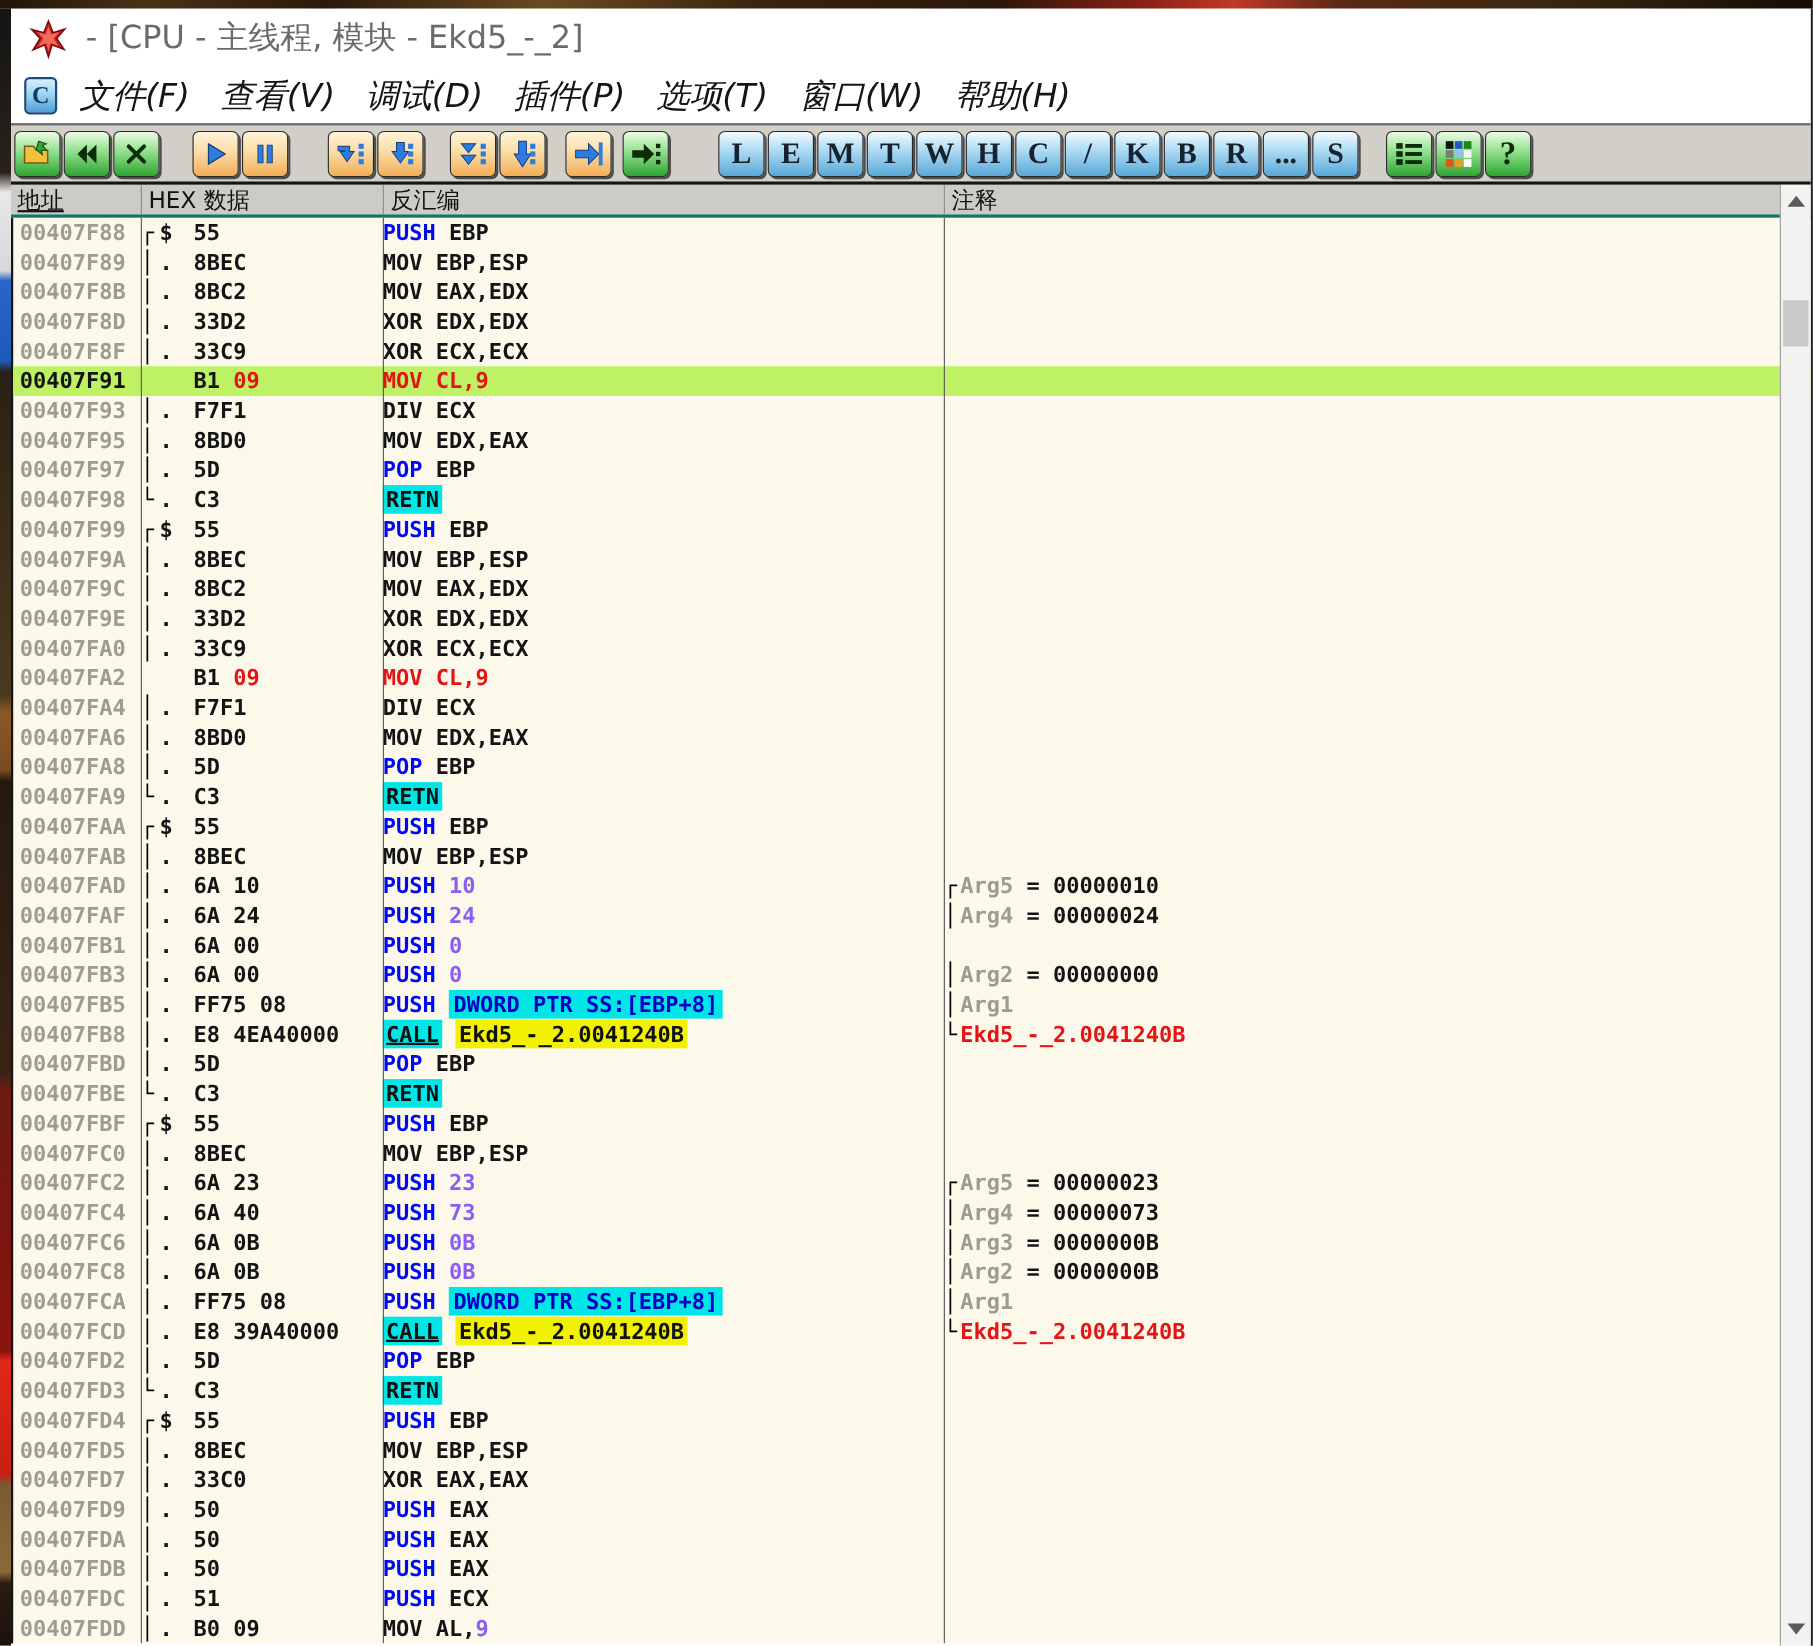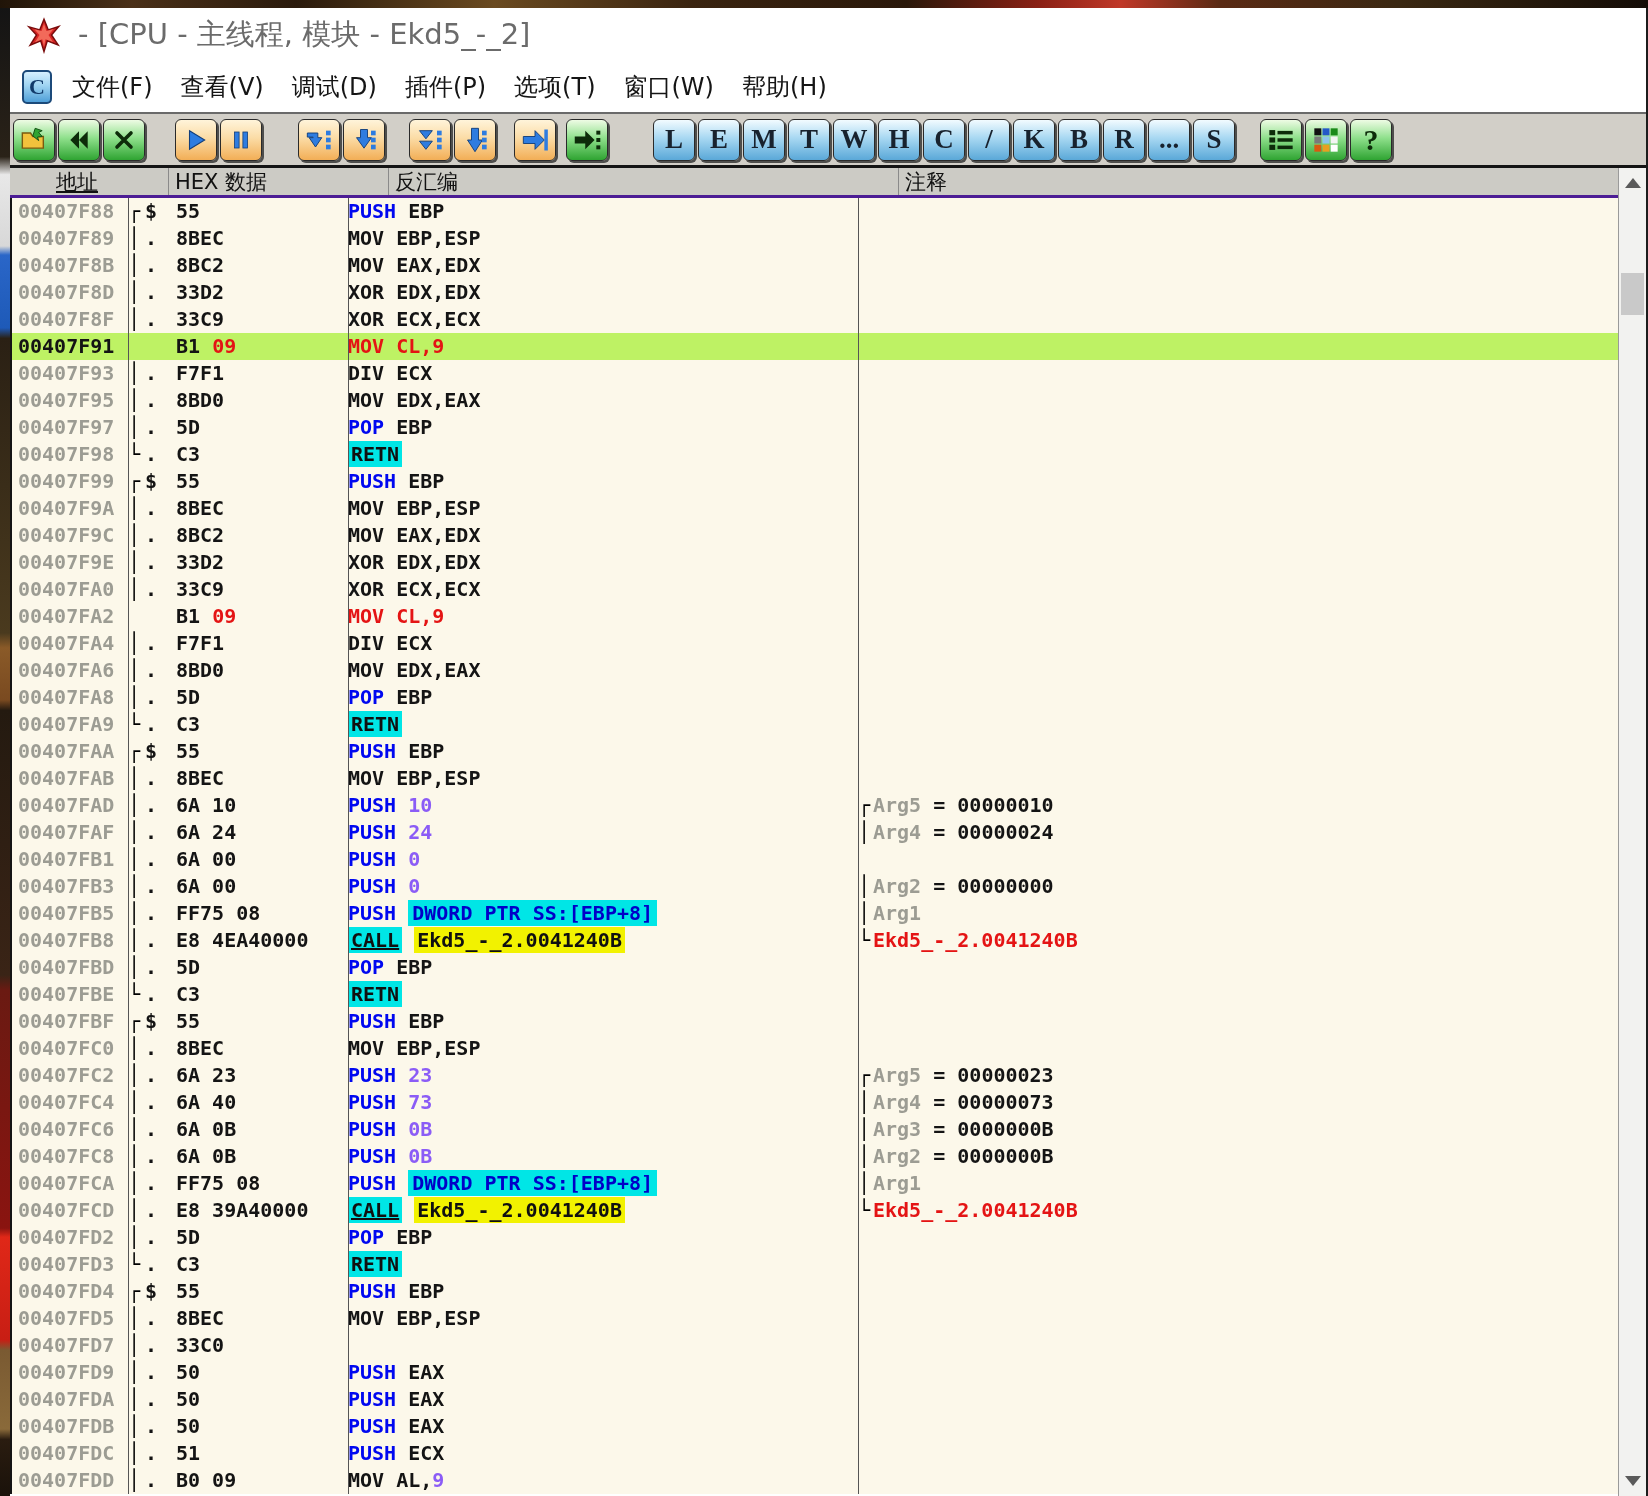--- a/index.html
+++ b/index.html
@@ -15,37 +15,37 @@
   
   .titlebar{height:54px;display:flex;align-items:center;background:#fff;}
   .app-icon{width:36px;height:38px;margin-left:16px;}
   .title-text{margin-left:16px;font-size:29px;color:#6b6b6b;white-space:nowrap;}
   
   .menubar{height:50px;display:flex;align-items:center;background:#fff;}
   .doc-icon{width:30px;height:34px;margin-left:12px;border-radius:5px;border:2px solid #1c4a7a;
     background:linear-gradient(180deg,#d6f0ff 0%,#9fd4f2 45%,#4f9fd8 100%);
     display:flex;align-items:center;justify-content:center;
     font-family:"Liberation Serif",serif;font-weight:bold;font-size:22px;color:#123a6a;box-sizing:border-box;}
-  .menu-item{font-size:24px;color:#151515;padding:0 14px;white-space:nowrap;}
+  .menu-item{font-size:30px;color:#151515;padding:0 14px;white-space:nowrap;font-style:italic;}
   .menu-item:first-of-type{margin-left:6px;}
   
   .toolbar{height:56px;background:#d2cfc8;border-top:2px solid #6a6a6a;border-bottom:3px solid #141414;
            display:flex;align-items:center;box-sizing:border-box;}
   .tbtn{width:42px;height:42px;border-radius:6px;border:1px solid #2a2a2a;box-sizing:border-box;
         display:flex;align-items:center;justify-content:center;flex:0 0 auto;
         box-shadow:2px 2px 0 rgba(45,45,45,.8);}
   .tbtn.green{background:linear-gradient(180deg,#eefbe4 0%,#8fe08c 45%,#2fa432 100%);}
   .tbtn.orange{background:linear-gradient(180deg,#fff4da 0%,#fbdca6 45%,#f2ae56 100%);}
   .tbtn.blue{background:linear-gradient(180deg,#f2fbff 0%,#a8d8f2 45%,#5aa8d8 100%);}
   .tbtn .letter{font-family:"Liberation Serif","DejaVu Serif",serif;font-weight:bold;font-size:27px;color:#18222e;line-height:1;}
   .tbtn svg{display:block;}
   .tbtn .q{font-family:"Liberation Serif",serif;font-weight:bold;font-size:30px;color:#0d2c0a;line-height:1;}
   
-  .listhdr{height:30px;display:flex;background:#cccbc5;border-bottom:3px solid #4c1d95;
-           box-sizing:border-box;font-size:21px;color:#111;position:relative;padding-left:40px;}
+  .listhdr{height:30px;display:flex;background:#cccbc5;border-bottom:3px solid #0f766e;
+           box-sizing:border-box;font-size:21px;color:#111;position:relative;}
   .hcell{padding-left:6px;display:flex;align-items:center;box-sizing:border-box;white-space:nowrap;overflow:hidden;}
   .hcell.u{text-decoration:underline;}
   
   .listarea{position:relative;height:1296px;background:#fcf8ea;border-left:2px solid #141414;box-sizing:border-box;overflow:hidden;}
   .vline{position:absolute;top:0;bottom:0;width:1px;background:#555;z-index:5;}
   .drow{height:27px;display:flex;align-items:center;font-family:"DejaVu Sans Mono","Liberation Mono",monospace;
         font-weight:bold;font-size:20px;line-height:27px;white-space:pre;color:#141414;}
   .drow.sel{background:#bef264;}
   .addr{width:116px;flex:0 0 auto;padding-left:6px;color:#9c9c93;box-sizing:border-box;}
   .drow.sel .addr{color:#141414;}
@@ -322,21 +322,21 @@
       <div class="drow"><span class="addr">00407FC2</span><span class="pfx"><span class="br">│</span><span class="ch">.</span></span><span class="hexc"><span class="tk-k">6A 23</span></span><span class="disc"><span class="tk-b">PUSH</span><span class="tk-o"> 23</span></span><span class="cmtc"><span class="cbr">┌</span><span class="tk-g">Arg5</span><span class="tk-k"> = 00000023</span></span></div>
       <div class="drow"><span class="addr">00407FC4</span><span class="pfx"><span class="br">│</span><span class="ch">.</span></span><span class="hexc"><span class="tk-k">6A 40</span></span><span class="disc"><span class="tk-b">PUSH</span><span class="tk-o"> 73</span></span><span class="cmtc"><span class="cbr">│</span><span class="tk-g">Arg4</span><span class="tk-k"> = 00000073</span></span></div>
       <div class="drow"><span class="addr">00407FC6</span><span class="pfx"><span class="br">│</span><span class="ch">.</span></span><span class="hexc"><span class="tk-k">6A 0B</span></span><span class="disc"><span class="tk-b">PUSH</span><span class="tk-o"> 0B</span></span><span class="cmtc"><span class="cbr">│</span><span class="tk-g">Arg3</span><span class="tk-k"> = 0000000B</span></span></div>
       <div class="drow"><span class="addr">00407FC8</span><span class="pfx"><span class="br">│</span><span class="ch">.</span></span><span class="hexc"><span class="tk-k">6A 0B</span></span><span class="disc"><span class="tk-b">PUSH</span><span class="tk-o"> 0B</span></span><span class="cmtc"><span class="cbr">│</span><span class="tk-g">Arg2</span><span class="tk-k"> = 0000000B</span></span></div>
       <div class="drow"><span class="addr">00407FCA</span><span class="pfx"><span class="br">│</span><span class="ch">.</span></span><span class="hexc"><span class="tk-k">FF75 08</span></span><span class="disc"><span class="tk-b">PUSH</span><span class="tk-k"> </span><span class="tk-mem">DWORD PTR SS:[EBP+8]</span></span><span class="cmtc"><span class="cbr">│</span><span class="tk-g">Arg1</span></span></div>
       <div class="drow"><span class="addr">00407FCD</span><span class="pfx"><span class="br">│</span><span class="ch">.</span></span><span class="hexc"><span class="tk-k">E8 39A40000</span></span><span class="disc"><span class="tk-cyk">CALL</span><span class="tk-k"> </span><span class="tk-yel">Ekd5_-_2.0041240B</span></span><span class="cmtc"><span class="cbr">└</span><span class="tk-r">Ekd5_-_2.0041240B</span></span></div>
       <div class="drow"><span class="addr">00407FD2</span><span class="pfx"><span class="br">│</span><span class="ch">.</span></span><span class="hexc"><span class="tk-k">5D</span></span><span class="disc"><span class="tk-b">POP</span><span class="tk-k"> EBP</span></span><span class="cmtc"></span></div>
       <div class="drow"><span class="addr">00407FD3</span><span class="pfx"><span class="br">└</span><span class="ch">.</span></span><span class="hexc"><span class="tk-k">C3</span></span><span class="disc"><span class="tk-ret">RETN</span></span><span class="cmtc"></span></div>
       <div class="drow"><span class="addr">00407FD4</span><span class="pfx"><span class="br">┌</span><span class="ch">$</span></span><span class="hexc"><span class="tk-k">55</span></span><span class="disc"><span class="tk-b">PUSH</span><span class="tk-k"> EBP</span></span><span class="cmtc"></span></div>
       <div class="drow"><span class="addr">00407FD5</span><span class="pfx"><span class="br">│</span><span class="ch">.</span></span><span class="hexc"><span class="tk-k">8BEC</span></span><span class="disc"><span class="tk-k">MOV EBP,ESP</span></span><span class="cmtc"></span></div>
-      <div class="drow"><span class="addr">00407FD7</span><span class="pfx"><span class="br">│</span><span class="ch">.</span></span><span class="hexc"><span class="tk-k">33C0</span></span><span class="cmtc"></span></div>
+      <div class="drow"><span class="addr">00407FD7</span><span class="pfx"><span class="br">│</span><span class="ch">.</span></span><span class="hexc"><span class="tk-k">33C0</span></span><span class="disc"><span class="tk-k">XOR EAX,EAX</span></span><span class="cmtc"></span></div>
       <div class="drow"><span class="addr">00407FD9</span><span class="pfx"><span class="br">│</span><span class="ch">.</span></span><span class="hexc"><span class="tk-k">50</span></span><span class="disc"><span class="tk-b">PUSH</span><span class="tk-k"> EAX</span></span><span class="cmtc"></span></div>
       <div class="drow"><span class="addr">00407FDA</span><span class="pfx"><span class="br">│</span><span class="ch">.</span></span><span class="hexc"><span class="tk-k">50</span></span><span class="disc"><span class="tk-b">PUSH</span><span class="tk-k"> EAX</span></span><span class="cmtc"></span></div>
       <div class="drow"><span class="addr">00407FDB</span><span class="pfx"><span class="br">│</span><span class="ch">.</span></span><span class="hexc"><span class="tk-k">50</span></span><span class="disc"><span class="tk-b">PUSH</span><span class="tk-k"> EAX</span></span><span class="cmtc"></span></div>
       <div class="drow"><span class="addr">00407FDC</span><span class="pfx"><span class="br">│</span><span class="ch">.</span></span><span class="hexc"><span class="tk-k">51</span></span><span class="disc"><span class="tk-b">PUSH</span><span class="tk-k"> ECX</span></span><span class="cmtc"></span></div>
       <div class="drow"><span class="addr">00407FDD</span><span class="pfx"><span class="br">│</span><span class="ch">.</span></span><span class="hexc"><span class="tk-k">B0 09</span></span><span class="disc"><span class="tk-k">MOV AL,</span><span class="tk-o">9</span></span><span class="cmtc"></span></div>
     </div>
 
   <div class="scrollbar">
     <div class="sb-btn sb-up">
       <div class="chev up"></div>

